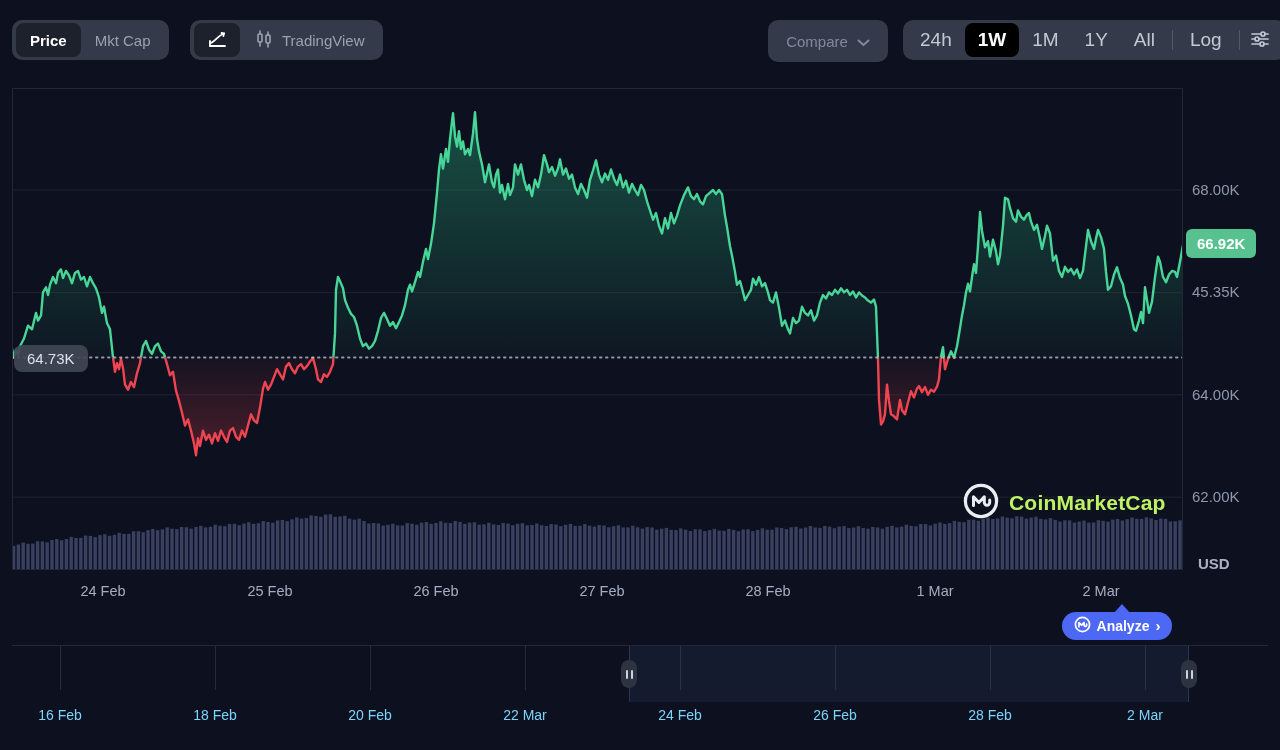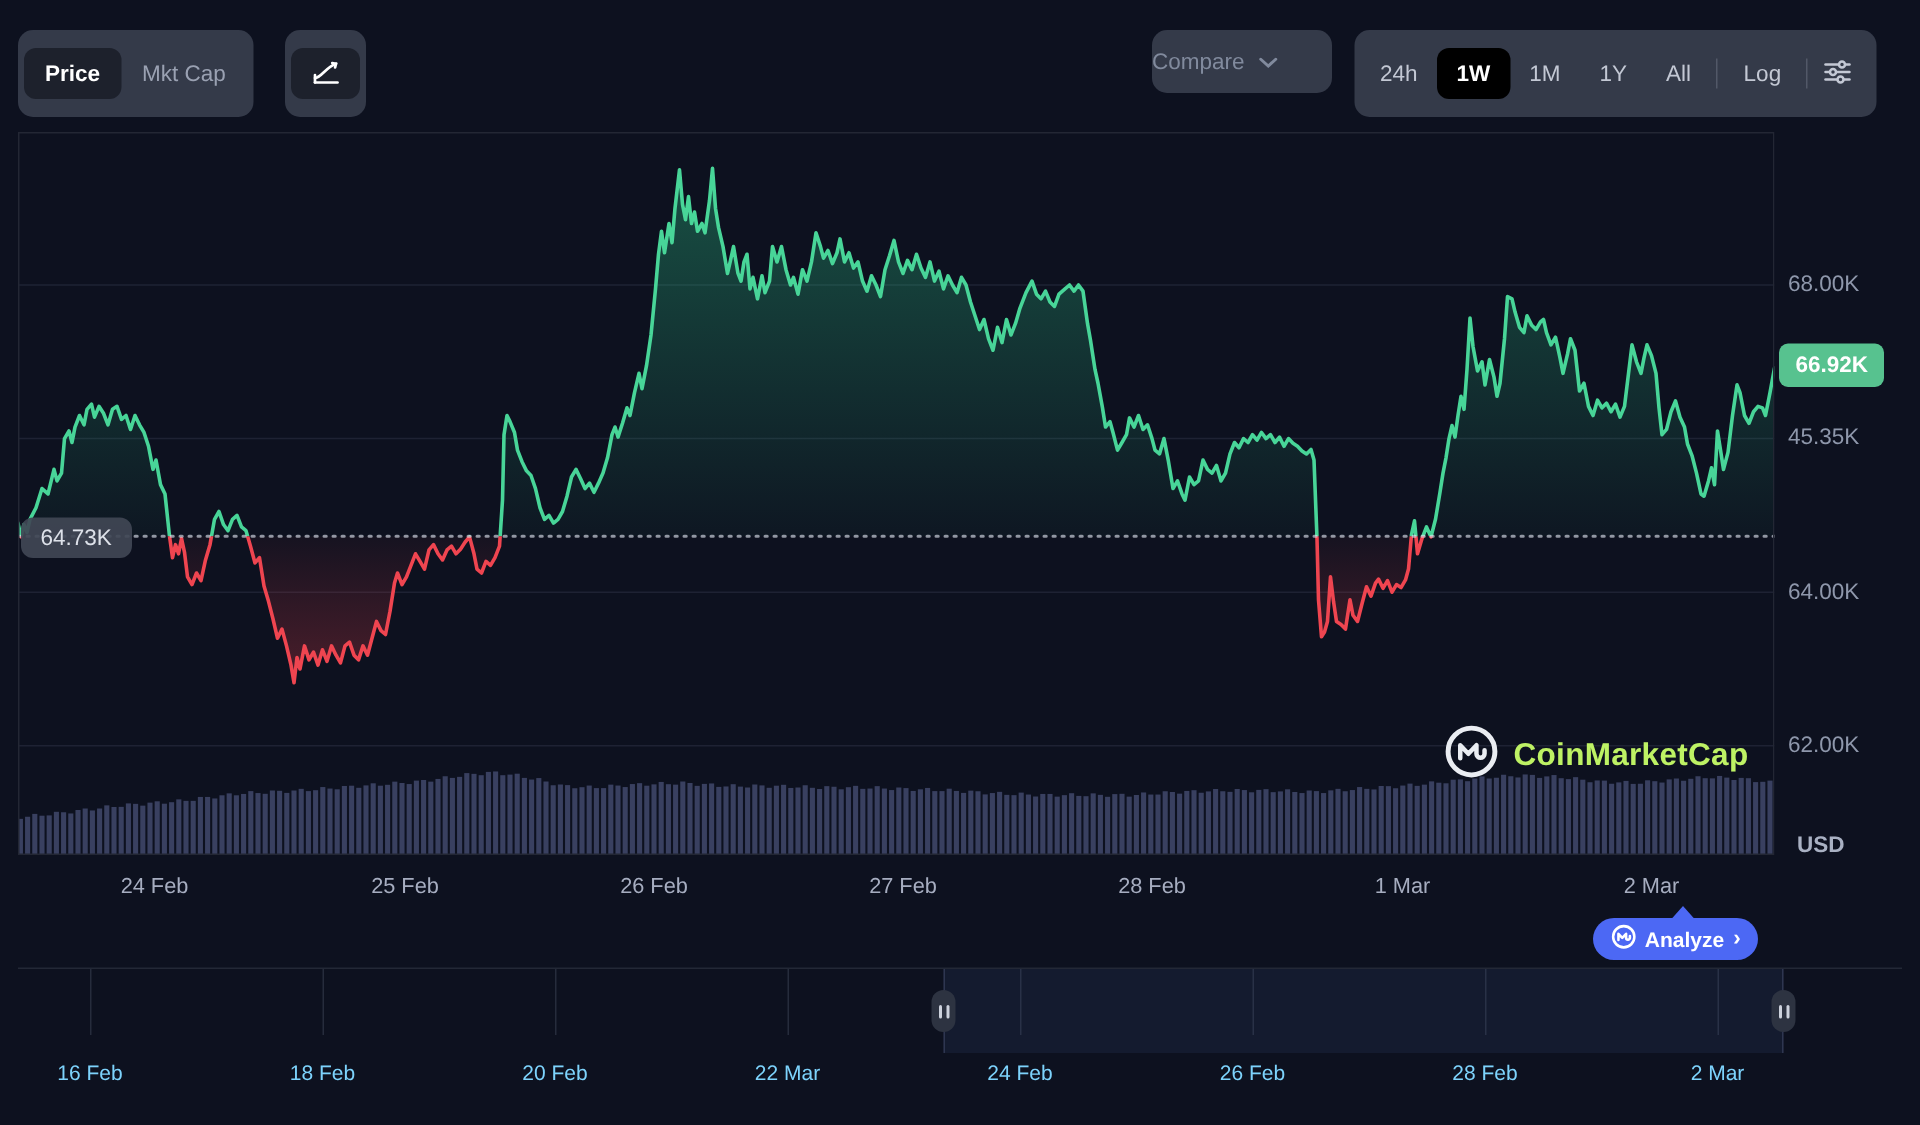--- a/index.html
+++ b/index.html
@@ -2,32 +2,32 @@
 <html><head>
 <meta charset="utf-8">
 <style>
   * { margin:0; padding:0; box-sizing:border-box; }
   html,body { width:1280px; height:750px; overflow:hidden; }
   body { background:#0d111f; font-family:"Liberation Sans", sans-serif; color:#c8ccd8; }
   #app { position:relative; width:1280px; height:750px; }
 
   
   .topbar { position:absolute; top:0; left:0; width:1280px; height:82px; }
-  .seg { position:absolute; display:flex; align-items:center; background:#343a49; border-radius:10px; padding:4px; height:58px; top:20px; }
+  .seg { position:absolute; display:flex; align-items:center; background:#343a49; border-radius:10px; padding:4px; height:40px; top:20px; }
   .seg .chip { display:flex; align-items:center; justify-content:center; height:34px; border-radius:8px; cursor:pointer; border:none; background:transparent; font-family:inherit; }
   .seg .chip.active { background:#1d212c; }
   .seg .chip .lbl { font-size:15px; color:#9aa1b2; padding:0 14px; }
   .seg .chip.active .lbl { color:#ffffff; font-weight:700; }
   .seg-price { left:12px; }
   .seg-type { left:190px; }
   .icon-chip { width:46px; }
   .tv-chip { padding:0 14px; gap:8px; }
-  .compare-btn { position:absolute; left:768px; top:20px; width:120px; height:42px; background:#343a49; border:none; border-radius:10px; display:flex; align-items:center; gap:9px; color:#818a9d; font-size:15px; font-family:inherit; cursor:pointer; }
+  .compare-btn { position:absolute; left:768px; top:20px; width:120px; height:42px; background:#343a49; border:none; border-radius:10px; display:flex; align-items:center; justify-content:center; gap:9px; color:#818a9d; font-size:15px; font-family:inherit; cursor:pointer; }
   .time-seg { left:903px; padding:4px 10px 4px 4px; }
-  .time-item { background:transparent; border:none; font-family:inherit; font-size:15px; color:#c3c8d4; padding:0 13px; height:34px; border-radius:8px; cursor:pointer; }
+  .time-item { background:transparent; border:none; font-family:inherit; font-size:19px; color:#c3c8d4; padding:0 13px; height:34px; border-radius:8px; cursor:pointer; }
   .time-item.active { background:#000000; color:#fff; font-weight:700; }
   .vdiv { width:1px; height:20px; background:#525868; margin:0 4px; }
   .tune-btn { background:transparent; border:none; cursor:pointer; padding:0 6px; display:flex; align-items:center; }
 
   
   .plot-svg { position:absolute; left:12px; top:88px; }
   .badge-baseline { position:absolute; left:14px; top:345px; background:rgba(64,70,85,0.92); color:#dde1e9; font-size:15px; padding:5px 13px; border-radius:8px; z-index:4; }
   .badge-price { position:absolute; left:1186px; top:229px; background:#57c28f; color:#ffffff; font-size:15px; font-weight:600; padding:6px 11px; border-radius:6px; z-index:4; }
   .y-label { position:absolute; left:1192px; color:#8e97ab; font-size:15px; }
   .y-unit { position:absolute; left:1198px; top:555px; color:#a9b1c3; font-size:15px; font-weight:700; }
@@ -68,20 +68,33 @@
     <div class="seg seg-type">
       <button class="chip active icon-chip">
         <span>
           <svg width="22" height="22" viewBox="0 0 22 22" fill="none" stroke="#ffffff" stroke-width="1.8" stroke-linecap="round">
             <path d="M4 18 H19"></path>
               <path d="M4 18 V13"></path>
               <path d="M4 15 C8 15, 11 8, 18 5.5"></path>
               <path d="M15.5 5 L18 5.5 L17.4 8"></path>
           </svg>
         </span>
+      </button>
+      <button class="chip tv-chip">
+        <span>
+          <svg width="20" height="20" viewBox="0 0 20 20" fill="none" stroke="#9ba3b3" stroke-width="1.6" stroke-linecap="round">
+            <line x1="6" y1="2" x2="6" y2="5"></line>
+              <rect x="4" y="5" width="4" height="8" rx="1"></rect>
+              <line x1="6" y1="13" x2="6" y2="17"></line>
+            <line x1="14" y1="3" x2="14" y2="6"></line>
+              <rect x="12" y="6" width="4" height="8" rx="1"></rect>
+              <line x1="14" y1="14" x2="14" y2="18"></line>
+          </svg>
+        </span>
+        <span class="lbl" style="padding:0">TradingView</span>
       </button>
     </div>
 
     <button class="compare-btn">
       <span>Compare</span>
       <span>
         <svg width="13" height="8" viewBox="0 0 13 8" fill="none" stroke="#818a9d" stroke-width="2" stroke-linecap="round">
             <path d="M1.5 1.5 L6.5 6 L11.5 1.5"></path>
           </svg>
       </span>

